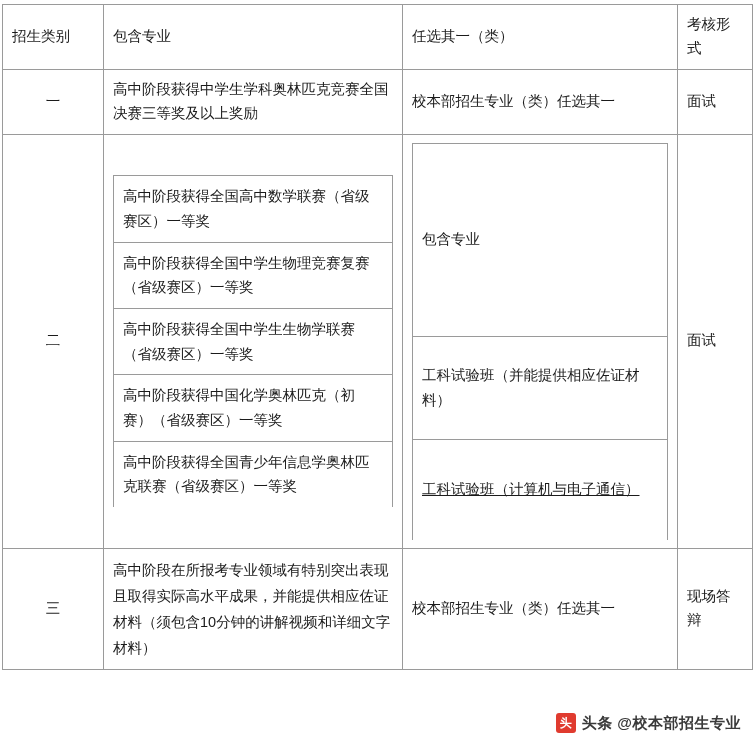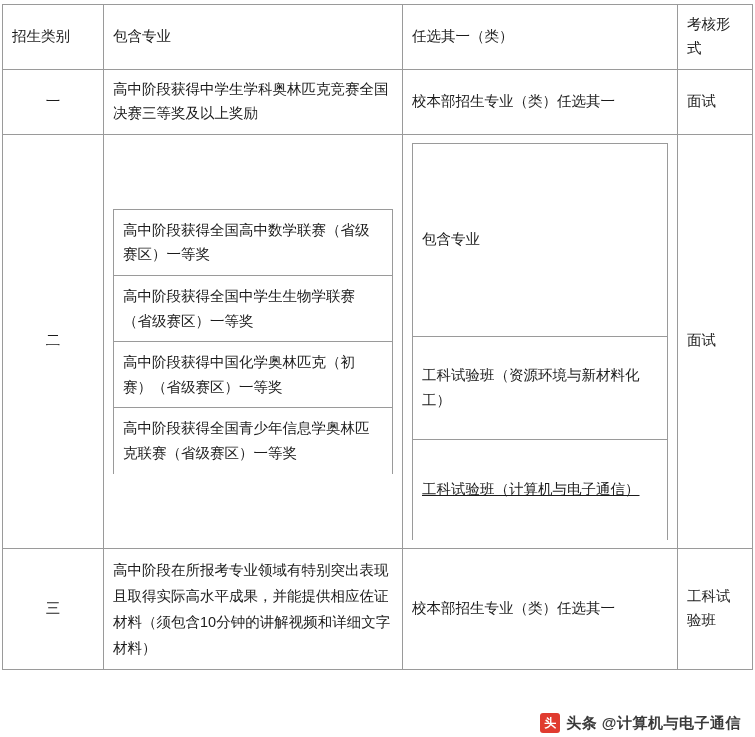--- a/index.html
+++ b/index.html
@@ -131,56 +131,59 @@
 
       <tr>
         <td class="cell-center">二</td>
         <td class="nowrap-pad">
           <table class="nested">
             <tbody>
               <tr>
                 <td>高中阶段获得全国高中数学联赛（省级赛区）一等奖</td>
               </tr>
               <tr>
+                <td>高中阶段获得全国中学生物理竞赛复赛（省级赛区）一等奖</td>
+              </tr>
+              <tr>
                 <td>高中阶段获得全国中学生生物学联赛（省级赛区）一等奖</td>
               </tr>
               <tr>
                 <td>高中阶段获得中国化学奥林匹克（初赛）（省级赛区）一等奖</td>
               </tr>
               <tr>
                 <td>高中阶段获得全国青少年信息学奥林匹克联赛（省级赛区）一等奖</td>
               </tr>
             </tbody>
           </table>
         </td>
         <td class="nowrap-pad">
           <table class="nested">
             <tbody>
               <tr>
                 <td style="height:176px;">包含专业</td>
               </tr>
               <tr>
-                <td style="height:86px;">工科试验班（资源环境与新材料化工）</td>
+                <td style="height:86px;">工科试验班（并能提供相应佐证材料）</td>
               </tr>
               <tr>
                 <td style="height:84px;text-decoration:underline;">工科试验班（计算机与电子通信）</td>
               </tr>
             </tbody>
           </table>
         </td>
         <td class="cell-left">面试</td>
       </tr>
 
       <tr>
         <td class="cell-center">三</td>
         <td class="cell-left tall">高中阶段在所报考专业领域有特别突出表现且取得实际高水平成果，并能提供相应佐证材料（须包含10分钟的讲解视频和详细文字材料）</td>
         <td class="cell-left">校本部招生专业（类）任选其一</td>
-        <td class="cell-left">工科试验班</td>
+        <td class="cell-left">现场答辩</td>
       </tr>
     </tbody>
   </table>
 
   <div class="watermark">
     <span class="wm-logo">头</span>
-    <span class="wm-text">头条 @计算机与电子通信</span>
+    <span class="wm-text">头条 @校本部招生专业</span>
   </div>
 
 </div>
 
 </body></html>

